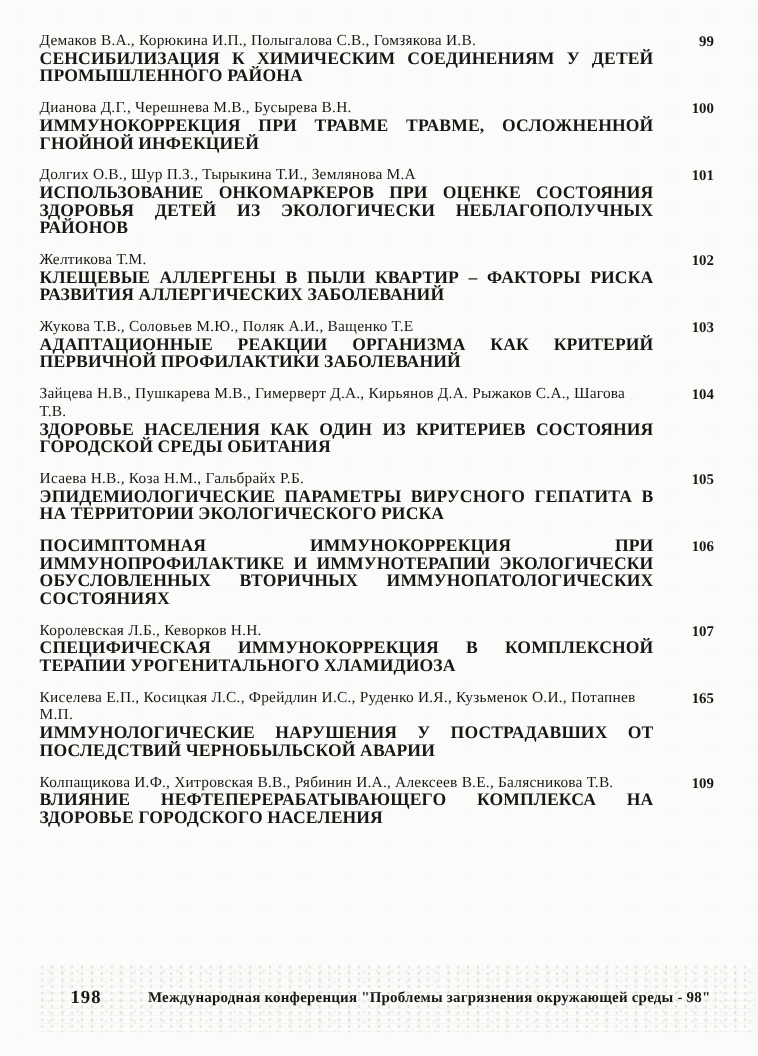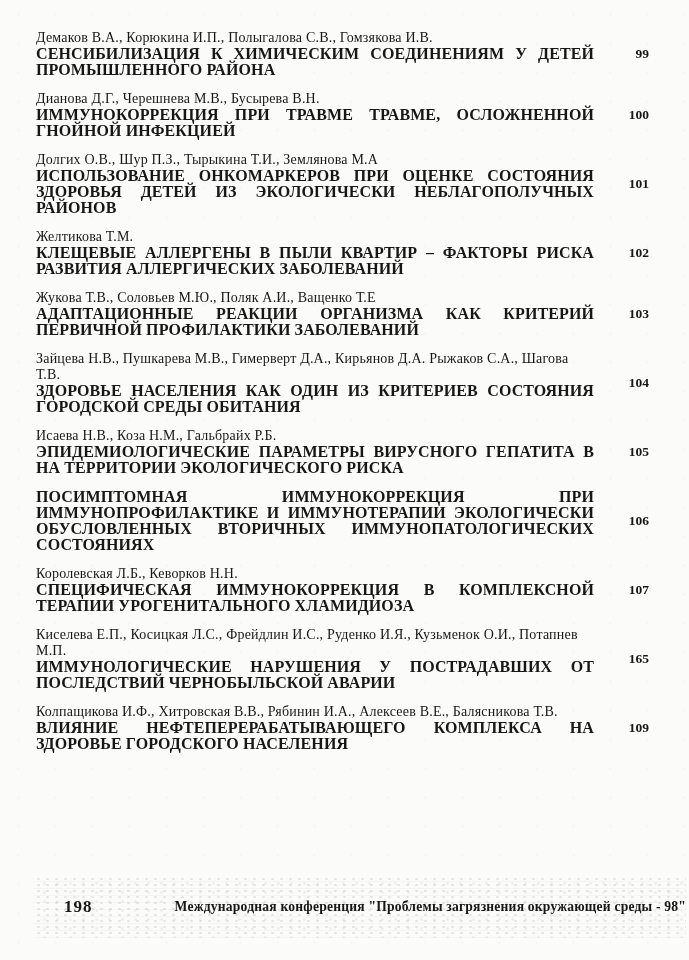--- a/index.html
+++ b/index.html
@@ -20,21 +20,21 @@
     color: #171715;
   }
   .content {
     position: absolute;
     top: 30px;
     left: 36px;
     right: 40px;
   }
   .entry {
     display: flex;
-    align-items: center;
+    align-items: flex-start;
     margin-bottom: 13px;
   }
   .entry-main { width: 558px; }
   .authors {
     font-size: 14px;
     line-height: 16px;
     letter-spacing: 0.2px;
   }
   .title {
     font-size: 16px;
@@ -57,21 +57,20 @@
     width: 652px;
     height: 62px;
     display: flex;
     align-items: center;
     background-image:
       radial-gradient(circle, rgba(110,110,105,0.16) 1px, transparent 1.5px),
       radial-gradient(circle, rgba(140,140,135,0.11) 1px, transparent 1.7px),
       repeating-linear-gradient(0deg, rgba(130,130,125,0.05) 0 1px, transparent 1px 7px);
     background-size: 9px 6px, 13px 9px, auto;
     background-position: 0 0, 4px 3px, 0 0;
-    justify-content: space-between;
   }
   .footer-page-number {
     font-size: 17px;
     font-weight: bold;
     margin-left: 30px;
     letter-spacing: 1px;
   }
   .footer-conference {
     font-size: 13.6px;
     font-weight: bold;

